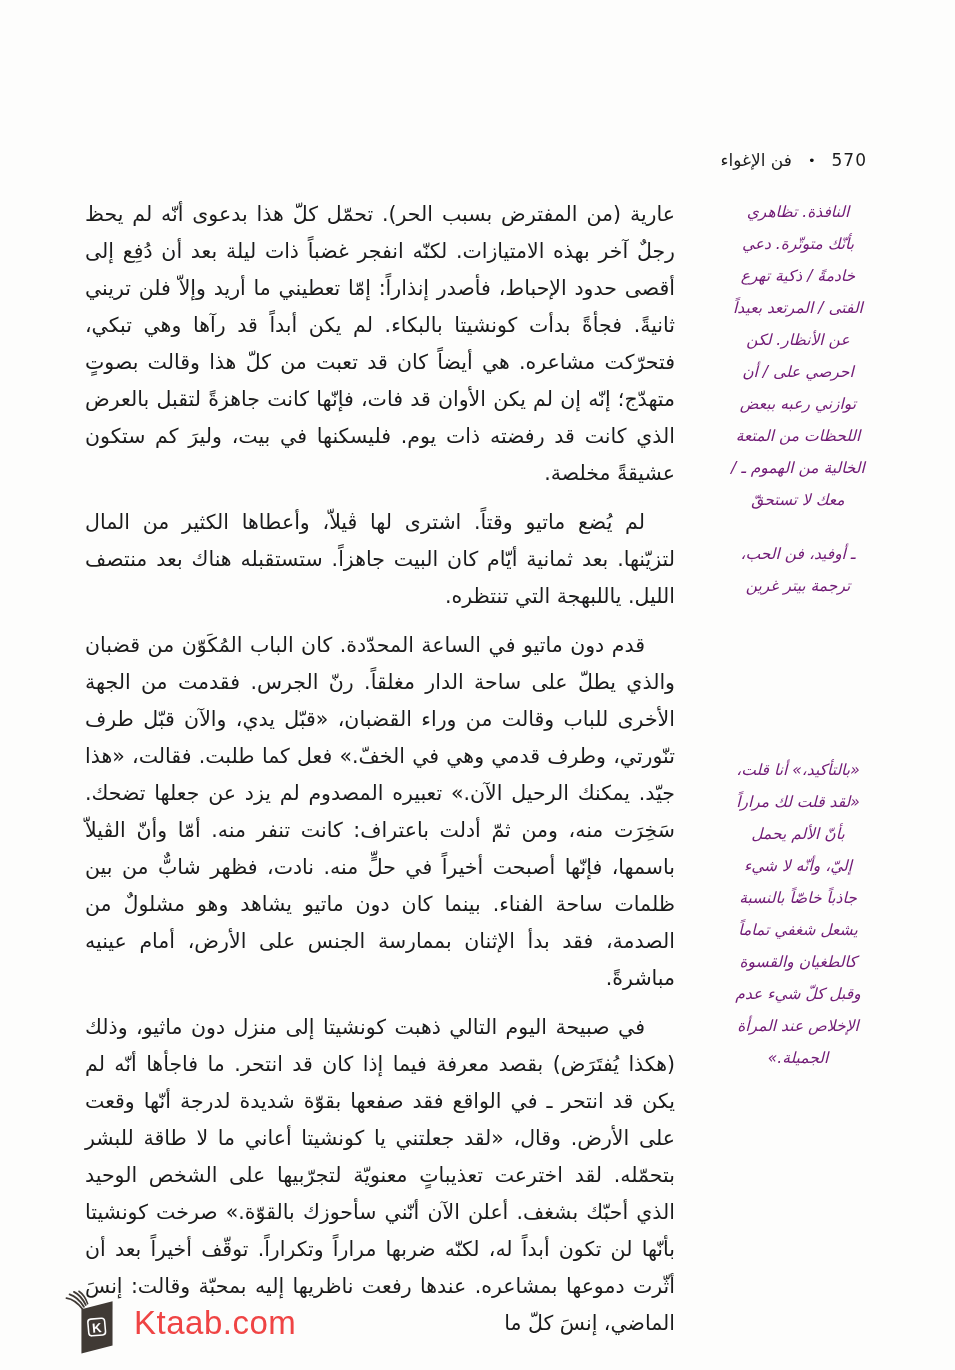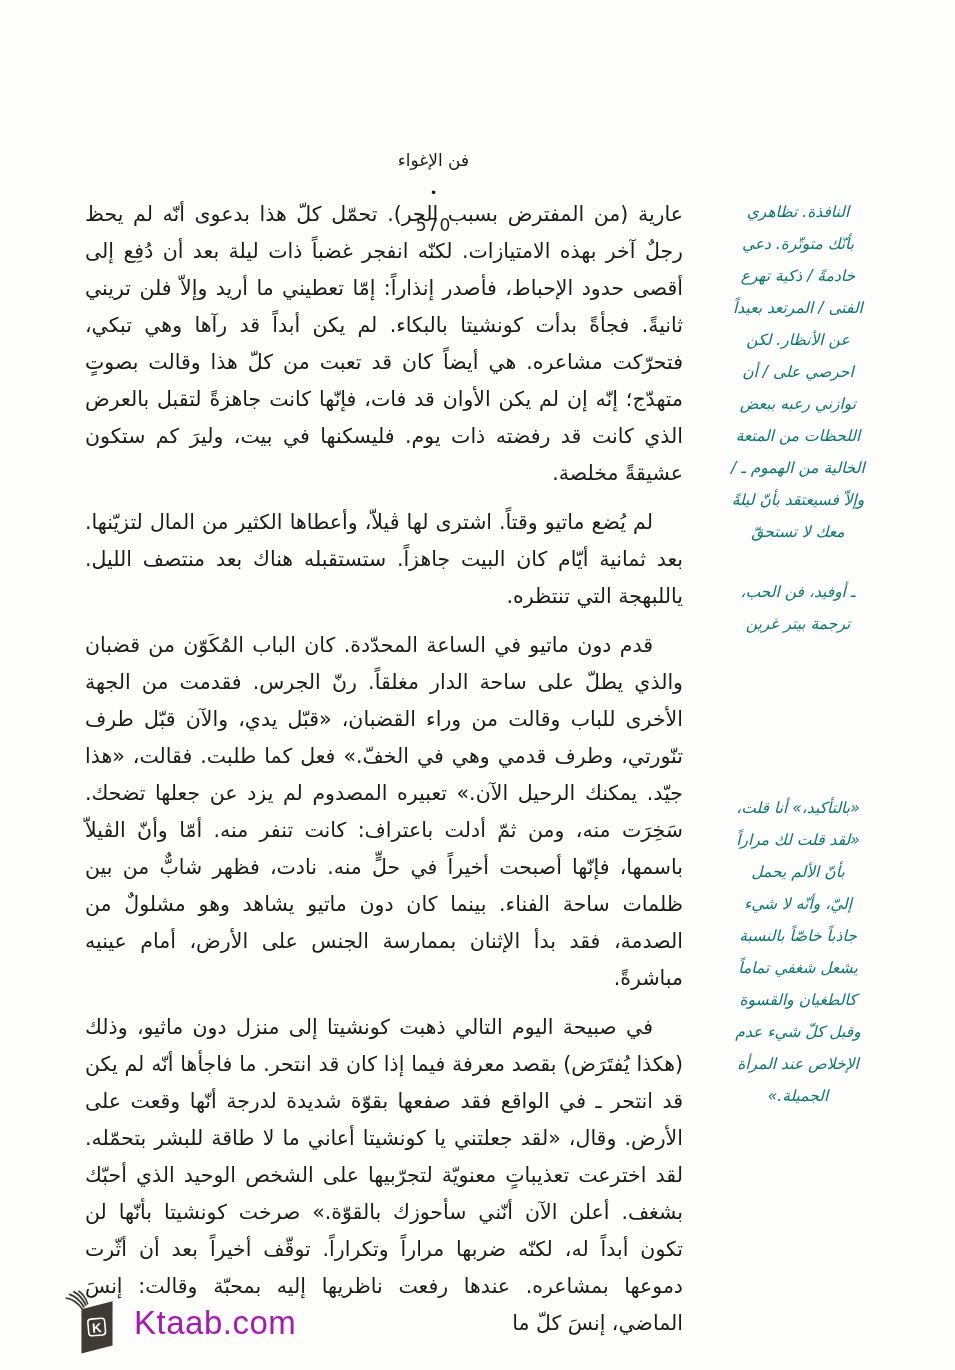--- a/index.html
+++ b/index.html
@@ -9,71 +9,71 @@
     font-family: "DejaVu Sans", sans-serif;
     color: #1b1b1b;
     position: relative;
     overflow: hidden;
   }
   .page { width: 955px; height: 1370px; position: relative; }
 
   
   .page-header {
     position: absolute; top: 150px; left: 0; right: 88px;
-    display: flex; flex-direction: column; justify-content: flex-end; align-items: center;
+    display: flex; justify-content: flex-end; align-items: center;
     gap: 16px;
     direction: ltr;
     font-size: 17px;
   }
   .page-header .bullet { font-size: 13px; line-height: 1; color: #111; }
   .page-header .pagenum { letter-spacing: 1px; }
 
   
   .content-row {
     position: absolute; top: 196px; right: 0; left: 0;
     direction: rtl;
     display: flex;
     padding: 0 48px 0 85px;
     gap: 6px;
     box-sizing: border-box;
   }
   .margin-col {
     width: 218px; flex: 0 0 218px;
     font-style: italic;
     font-size: 15.5px;
-    color: #0f766e;
+    color: #701a75;
     text-align: center;
   }
   .mnote-line {
     line-height: 32px;
     white-space: nowrap;
   }
-  .attribution { margin-top: 28px; }
+  .attribution { margin-top: 22px; }
   .mnote-2 { margin-top: 152px; }
 
   .body-col {
     flex: 1 1 auto;
     font-size: 20.5px;
     line-height: 37px;
     text-align: justify;
   }
-  .body-col p { margin: 0 0 12px 0; text-indent: 30px; }
+  .body-col p { margin: 0 8px 12px 0; text-indent: 30px; }
   .body-col p:first-child { text-indent: 0; }
 
   
   .brand-footer {
     position: absolute; left: 64px; bottom: 14px;
     display: flex; align-items: center; gap: 14px;
     direction: ltr;
   }
   .brand-footer svg { display: block; }
   .brand-name {
     font-family: "Liberation Sans", sans-serif;
     font-size: 33px;
-    color: #a21caf;
+    color: #ef4444;
     letter-spacing: 0.5px;
   }
 </style>
 </head>
 <body>
 
 <div class="page">
 
   <header class="page-header">
     <span class="title">فن الإغواء</span>
@@ -88,21 +88,20 @@
 
       <div class="mnote-line">النافذة. تظاهري</div>
           <div class="mnote-line">بأنّك متوتّرة. دعي</div>
           <div class="mnote-line">خادمةً / ذكية تهرع</div>
           <div class="mnote-line">الفتى / المرتعد بعيداً</div>
           <div class="mnote-line">عن الأنظار. لكن</div>
           <div class="mnote-line">احرصي على / أن</div>
           <div class="mnote-line">توازني رعبه ببعض</div>
           <div class="mnote-line">اللحظات من المتعة</div>
           <div class="mnote-line">الخالية من الهموم ـ /</div>
-          <div class="mnote-line">وإلاّ فسيعتقد بأنّ ليلةً</div>
           <div class="mnote-line">معك لا تستحقّ</div>
         </div>
       <div class="attribution">
 
       <div class="mnote-line">ـ أوفيد، فن الحب،</div>
           <div class="mnote-line">ترجمة بيتر غرين</div>
         </div>
       <div class="mnote-2">
 
       <div class="mnote-line">«بالتأكيد،» أنا قلت،</div>

